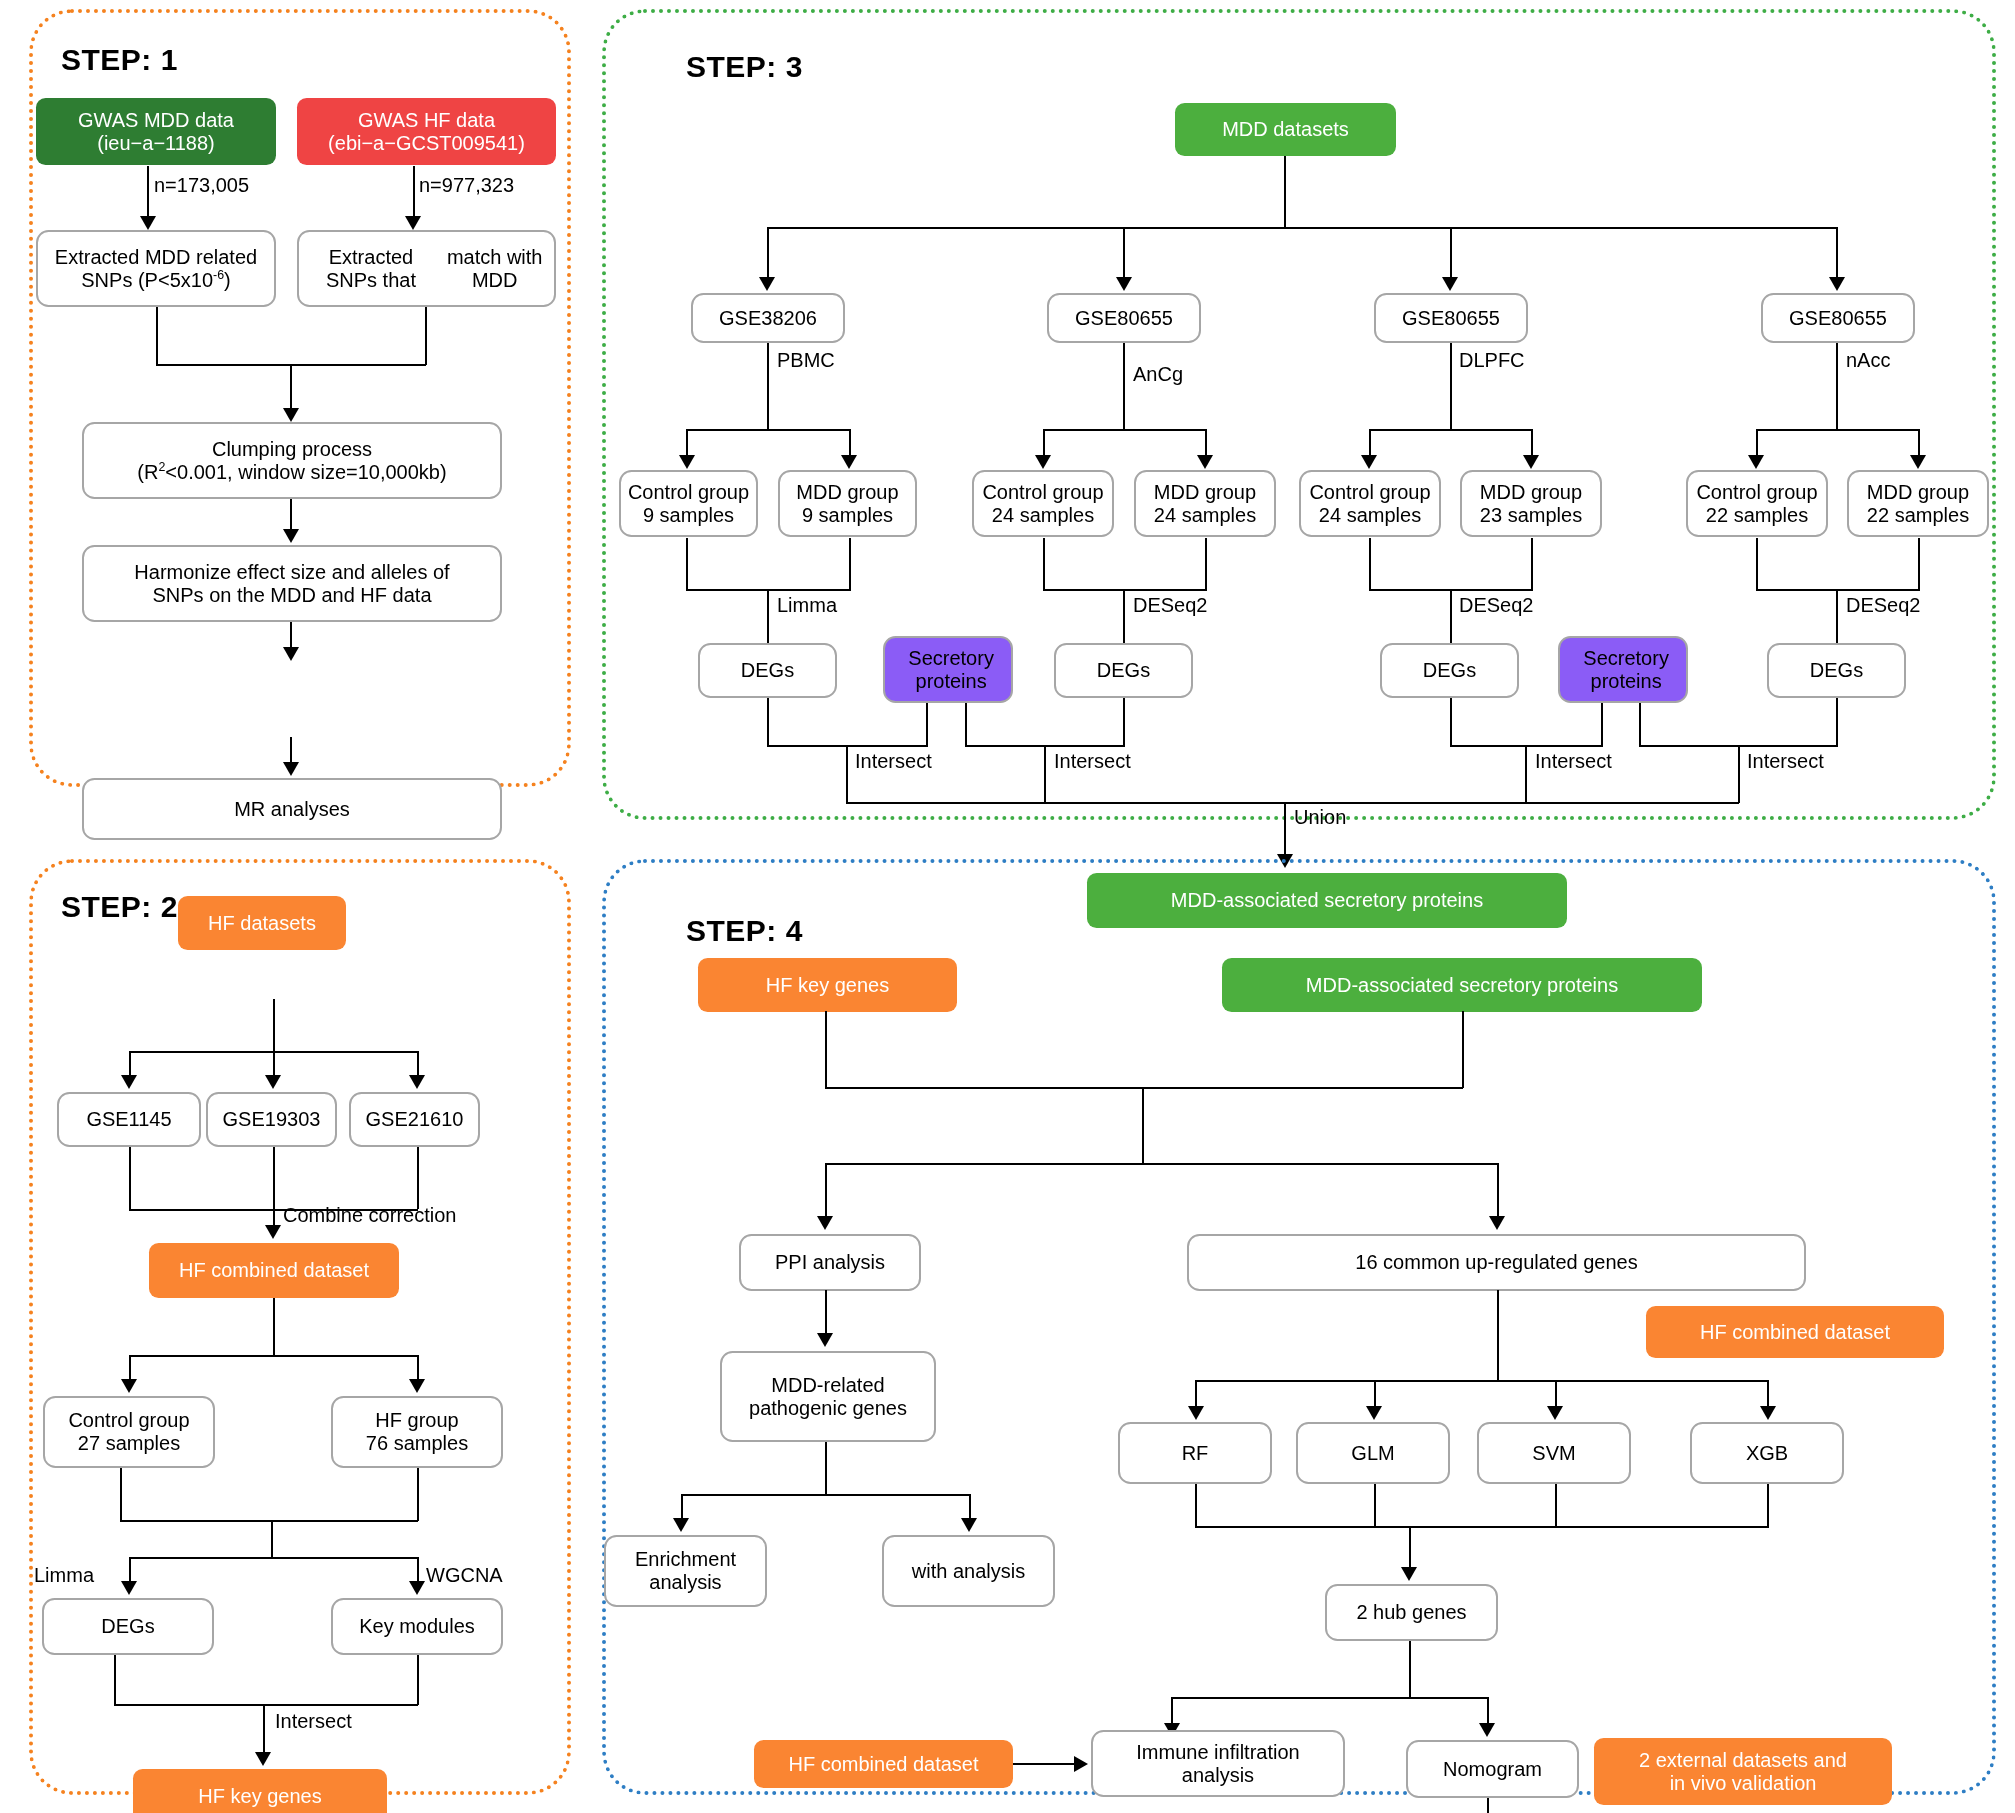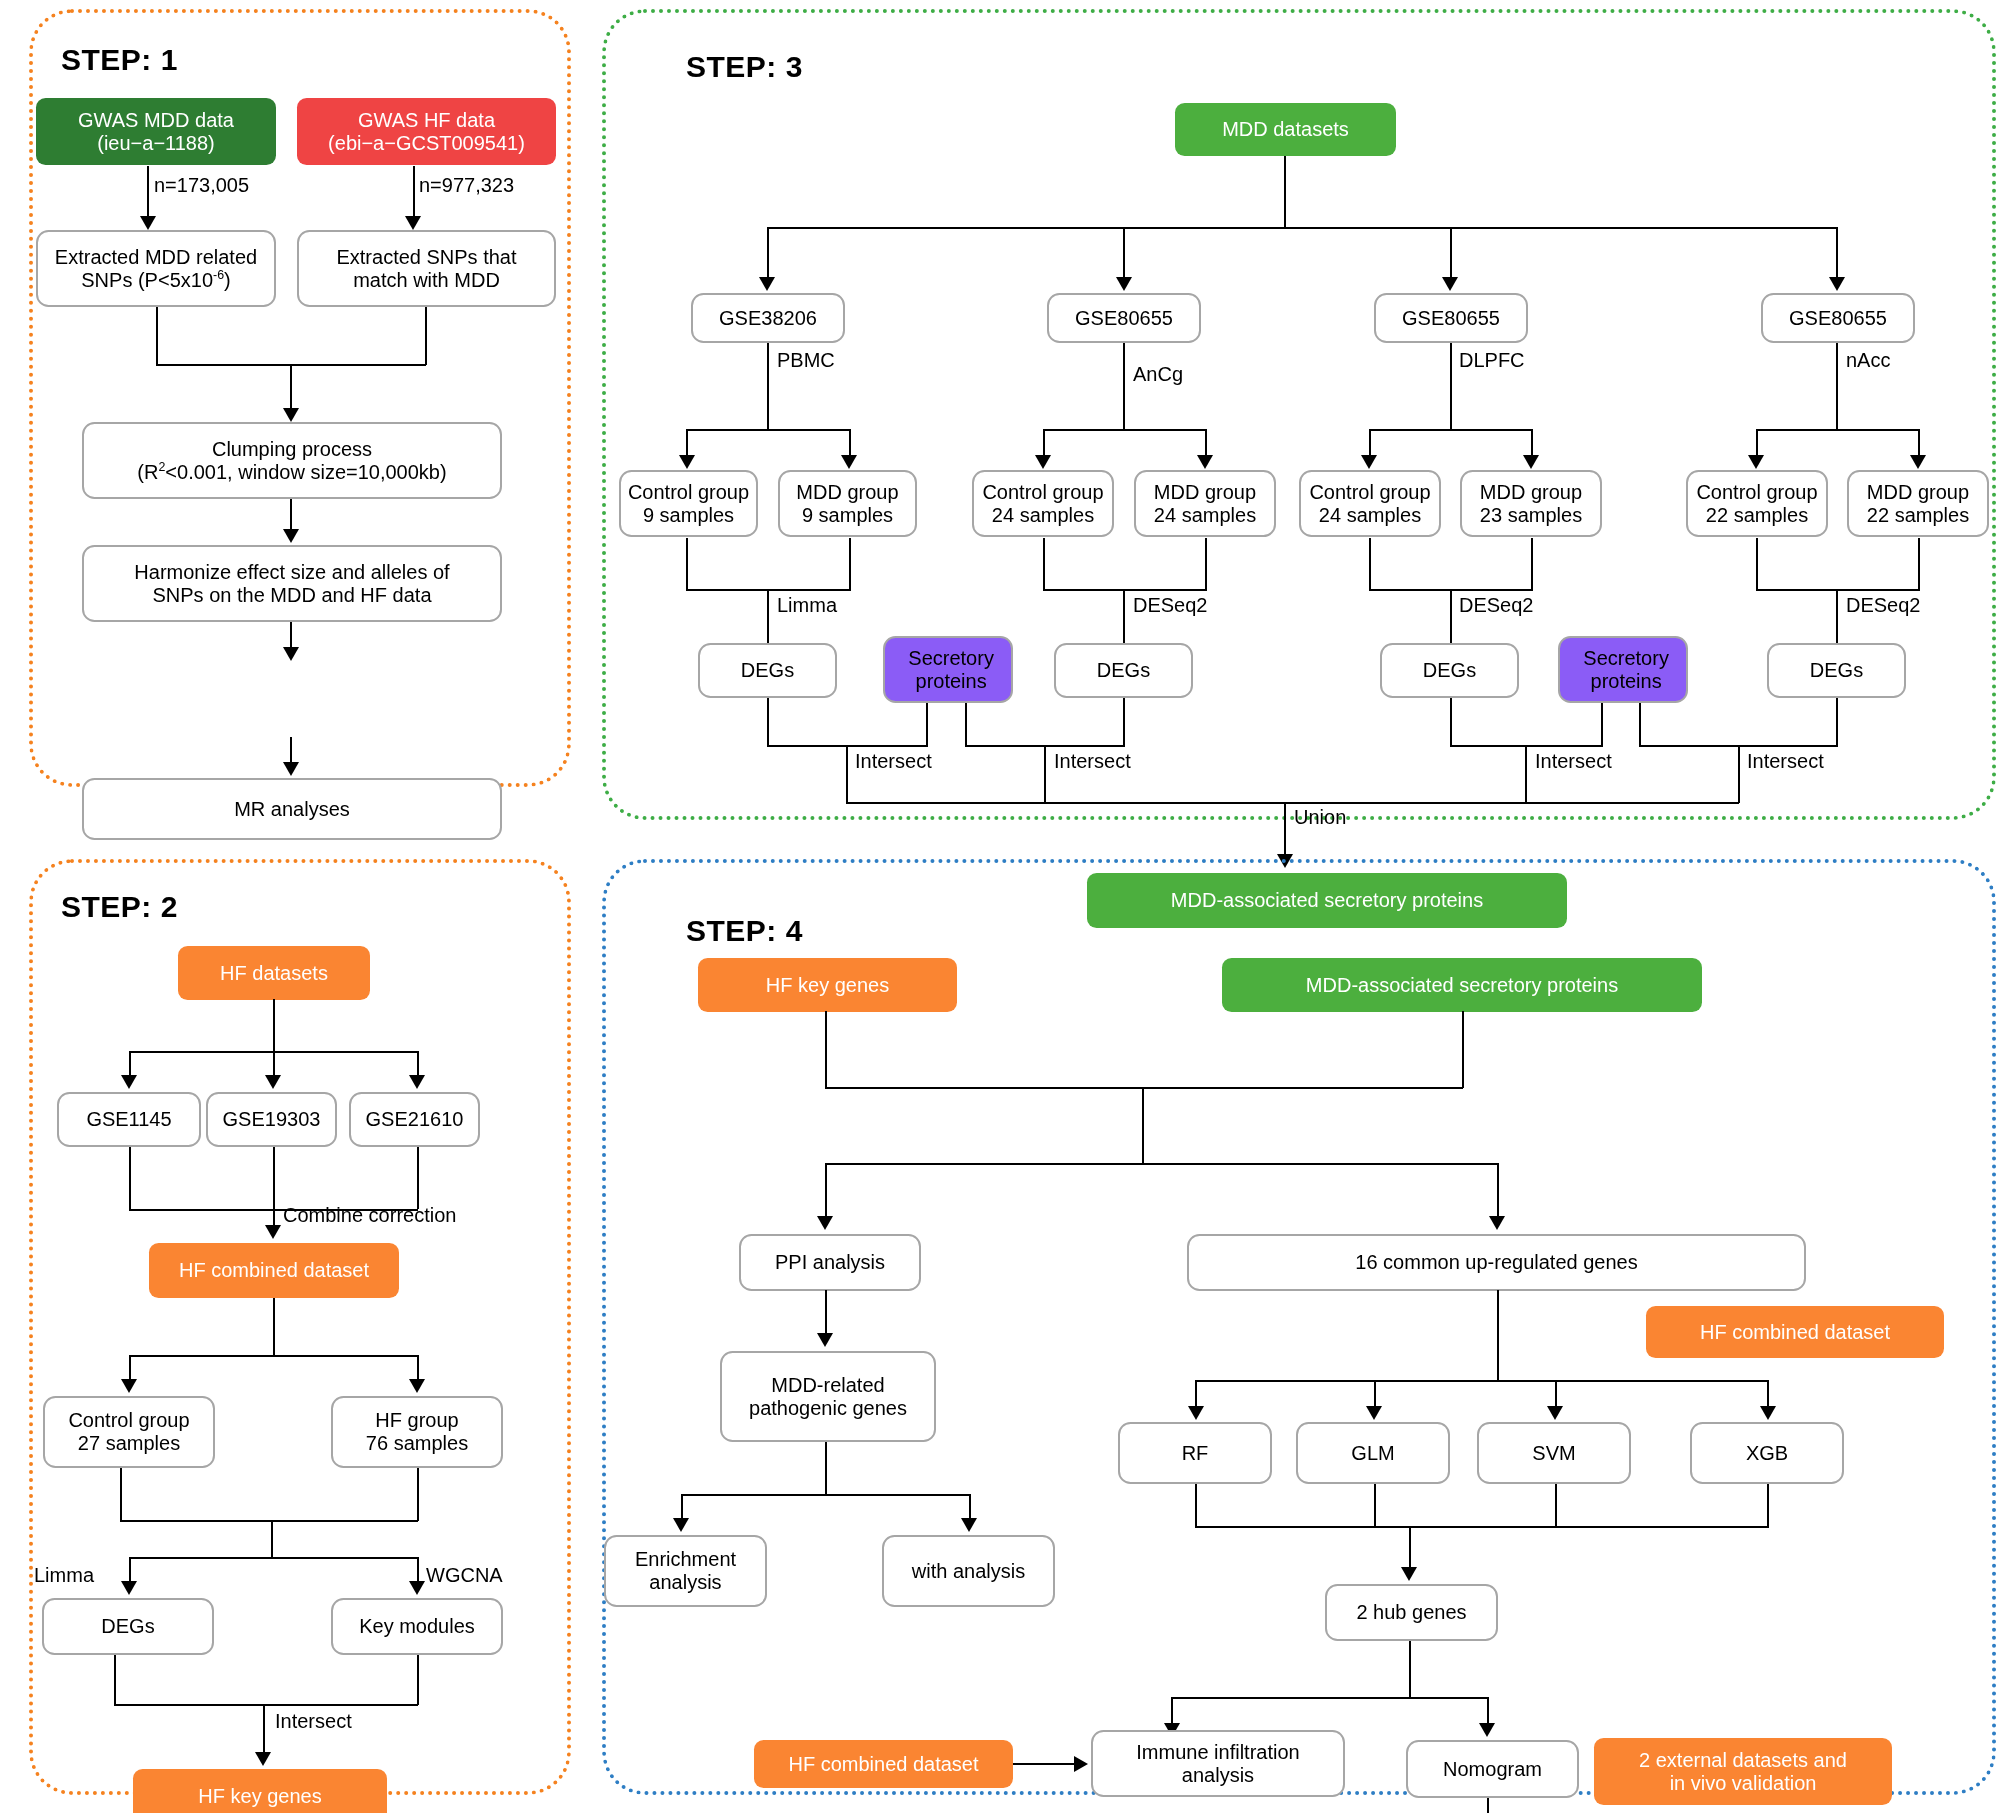--- a/index.html
+++ b/index.html
@@ -56,21 +56,21 @@
   <div class="elabel" style="left:154px;top:174px;">n=173,005</div>
 
   <div class="v" style="left:413px;top:166px;height:53px;"></div>
   <div class="arrow" style="left:405px;top:216px;"></div>
   <div class="elabel" style="left:419px;top:174px;">n=977,323</div>
 
   <div class="node plain" style="left:36px;top:230px;width:240px;height:77px;flex-direction:column;">
     <span>Extracted MDD related</span>
     <span><span>SNPs (P&lt;5x10</span><sup>-6</sup><span>)</span></span>
   </div>
-  <div class="node plain" style="left:297px;top:230px;width:259px;height:77px;flex-direction:column;">
+  <div class="node plain" style="left:297px;top:230px;width:259px;height:77px;flex-direction:row;">
     <span>Extracted SNPs that</span>
     <span>match with MDD</span>
   </div>
 
   <div class="v" style="left:156px;top:307px;height:58px;"></div>
   <div class="v" style="left:425px;top:307px;height:58px;"></div>
   <div class="h" style="left:156px;top:364px;width:270px;"></div>
   <div class="v" style="left:290px;top:364px;height:47px;"></div>
   <div class="arrow" style="left:283px;top:408px;"></div>
 
@@ -241,21 +241,21 @@
   <div class="h" style="left:846px;top:802px;width:893px;"></div>
   <div class="v" style="left:1284px;top:802px;height:55px;"></div>
   <div class="arrow" style="left:1277px;top:854px;"></div>
   <div class="elabel" style="left:1294px;top:806px;">Union</div>
 
   <div class="node fill greenfill" style="left:1087px;top:873px;width:480px;height:55px;">MDD-associated secretory proteins</div>
 
   <div class="panel orange" style="left:29px;top:859px;width:542px;height:936px;"></div>
   <div class="step-title" style="left:61px;top:890px;">STEP: 2</div>
 
-  <div class="node fill orangefill" style="left:178px;top:946px;width:192px;height:54px;">HF datasets</div>
+  <div class="node fill orangefill" style="left:178px;top:896px;width:168px;height:54px;">HF datasets</div>
 
   <div class="v" style="left:273px;top:999px;height:53px;"></div>
   <div class="h" style="left:129px;top:1051px;width:288px;"></div>
   <div class="v" style="left:129px;top:1051px;height:26.4px;"></div>
   <div class="arrow" style="left:121px;top:1075px;"></div>
   <div class="v" style="left:273px;top:1051px;height:26.4px;"></div>
   <div class="arrow" style="left:265px;top:1075px;"></div>
   <div class="v" style="left:417px;top:1051px;height:26.4px;"></div>
   <div class="arrow" style="left:409px;top:1075px;"></div>
 

